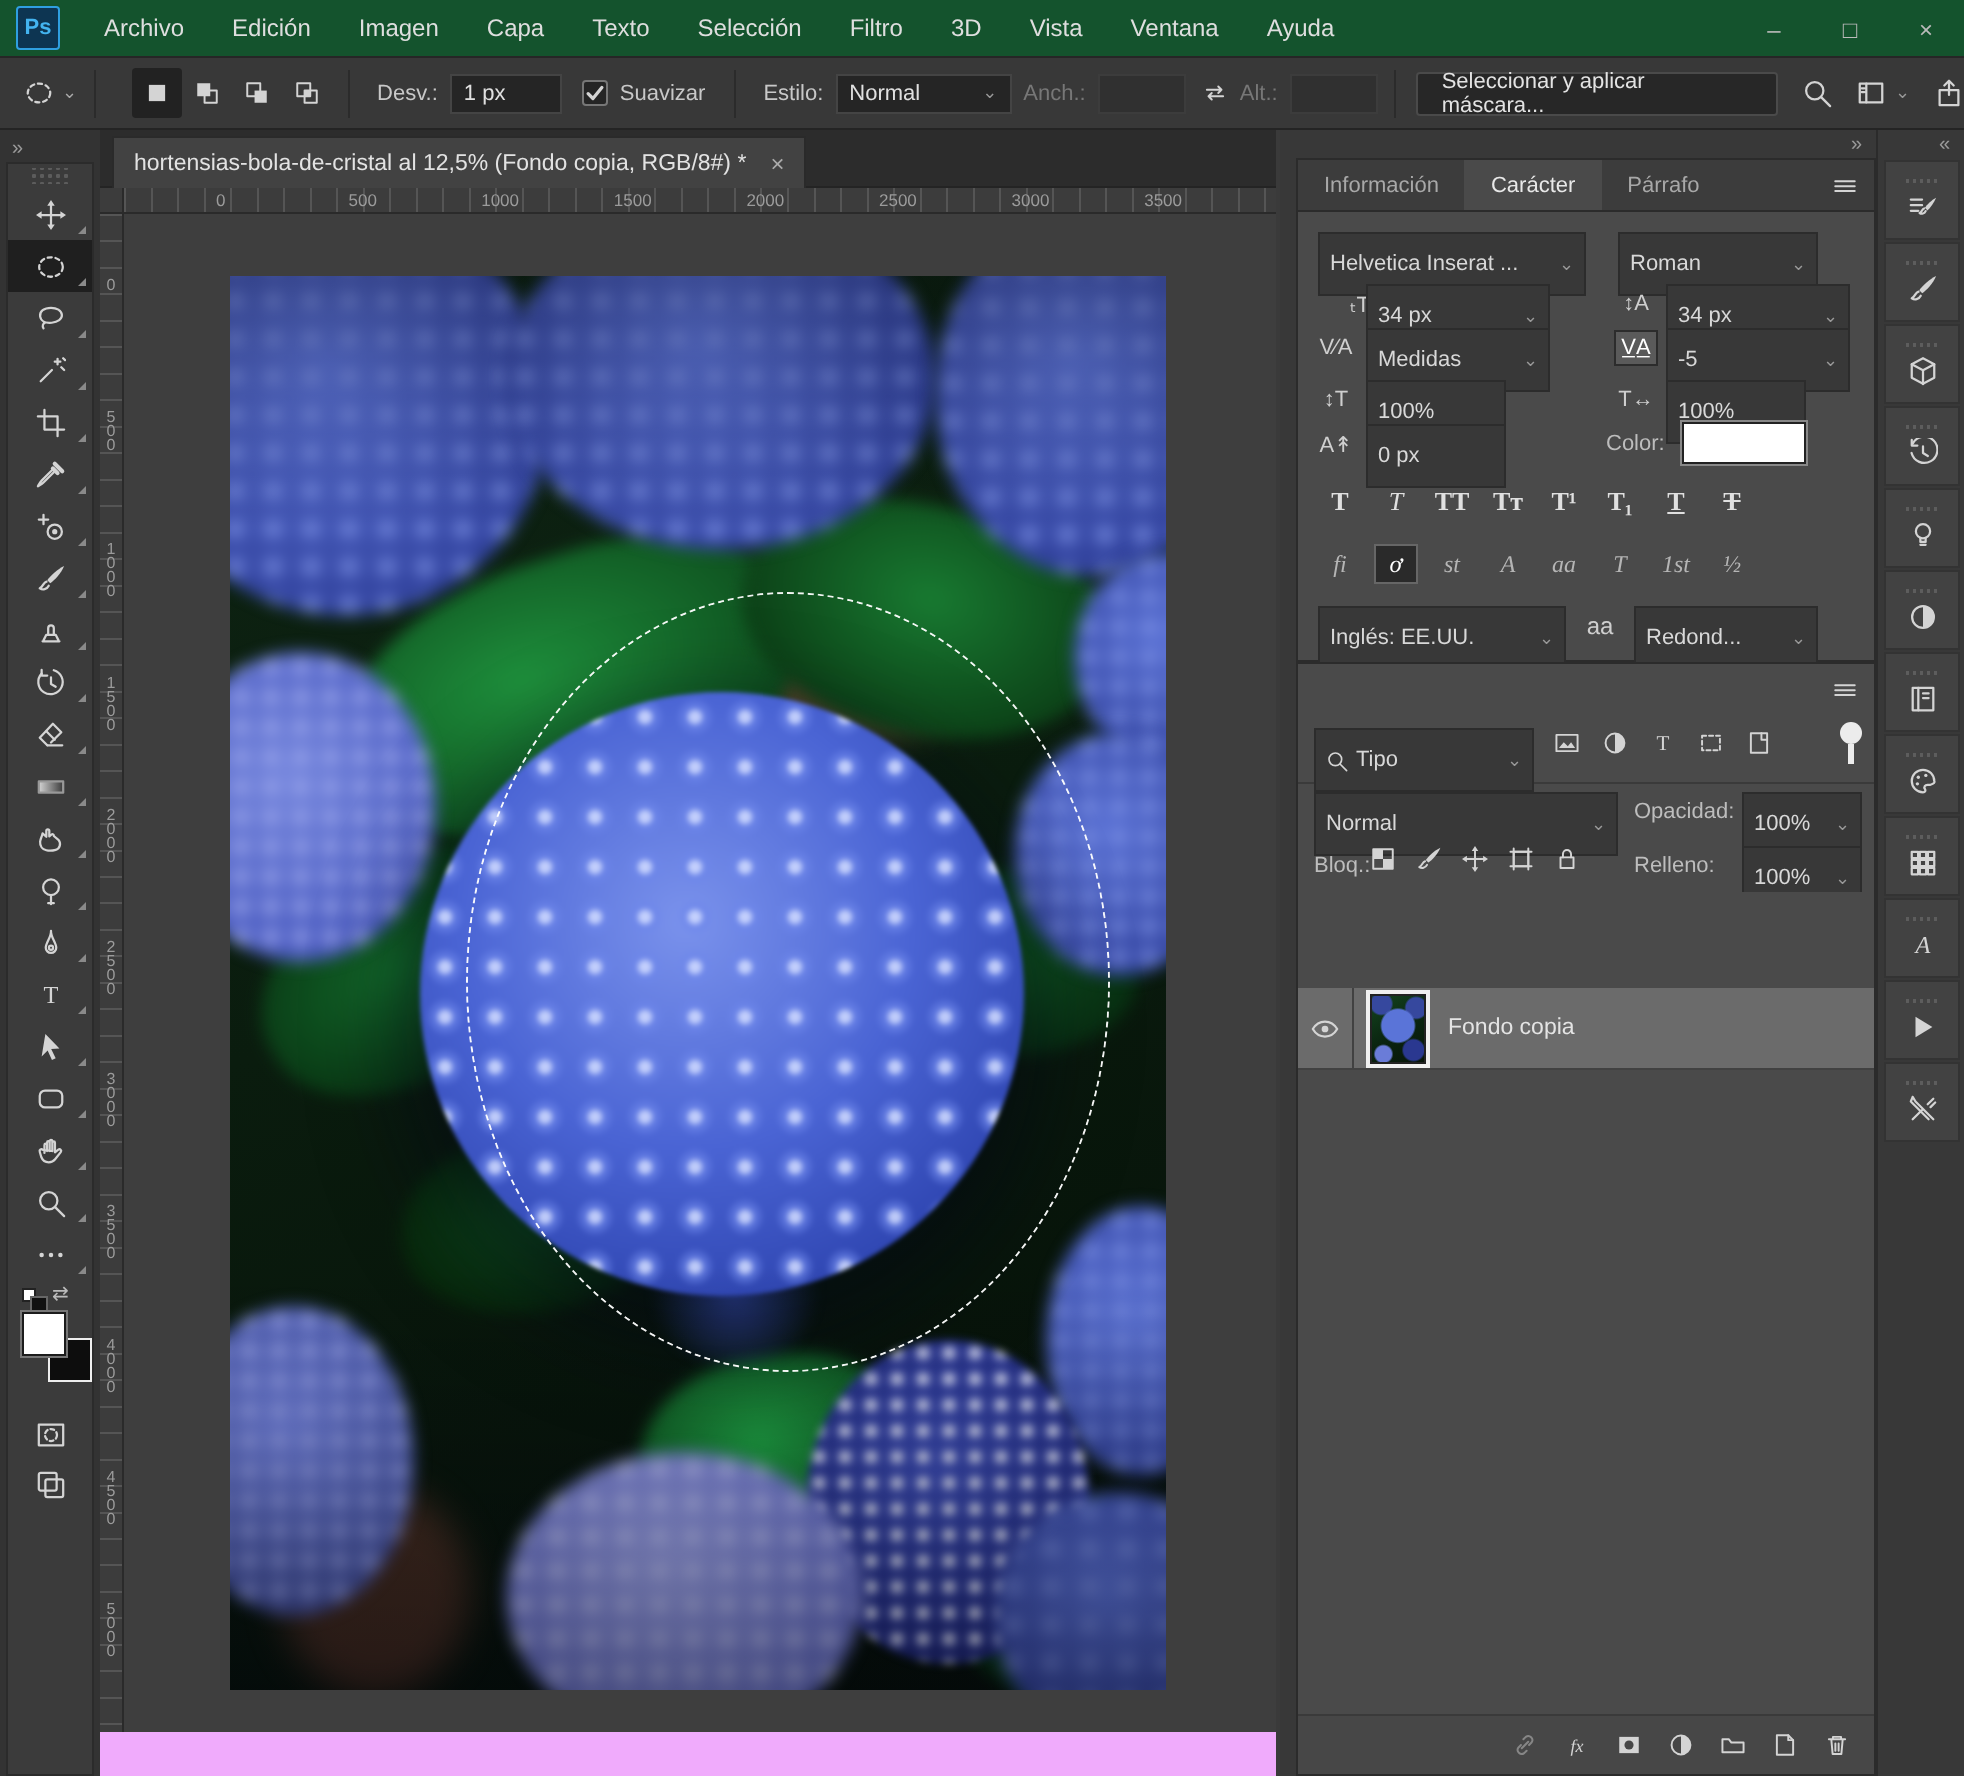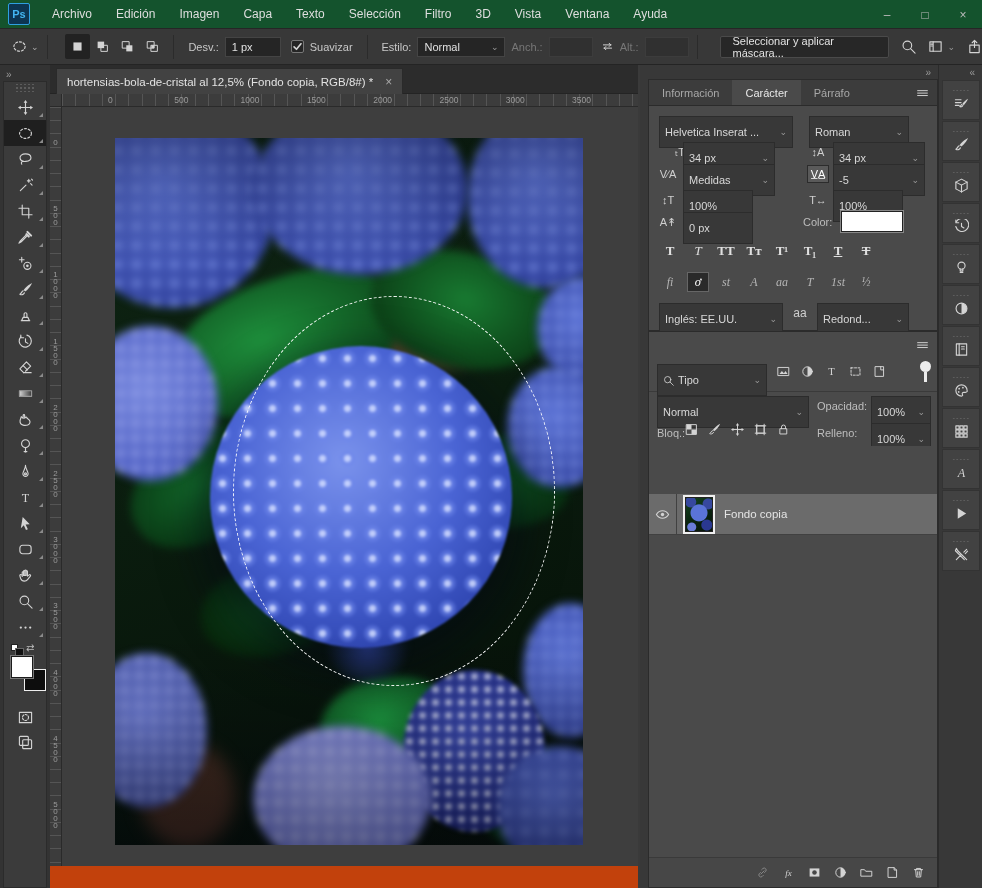--- a/index.html
+++ b/index.html
@@ -36,21 +36,21 @@
   .ob-label.dim, .ob-field.dim { color:#777; }
   .ob-field { background:#252525; border:1px solid #444; height:20px; min-width:56px; padding:0 6px;
               display:flex; align-items:center; color:#e0e0e0; }
   .ob-field.dim { background:#303030; border-color:#3c3c3c; }
   .checkbox { width:13px; height:13px; background:#252525; border:1px solid #777; border-radius:2px;
               display:flex; align-items:center; justify-content:center; margin-left:10px; }
   .ob-select { background:#252525; border:1px solid #444; height:20px; padding:0 6px; min-width:88px;
                display:flex; align-items:center; justify-content:space-between; color:#e0e0e0; }
   .ob-select .chev { color:#999; font-size:9px; margin-left:10px; }
   .mask-btn { background:#272727; border:1px solid #4a4a4a; border-radius:2px; height:22px;
-              padding:0 12px; display:flex; align-items:center; color:#e3e3e3; margin-left:14px; }
+              padding:0 12px; display:flex; align-items:center; color:#e3e3e3; margin-left:2px; }
   .ob-iconbtn { margin-left:12px; }
 
   
   .leftrail { position:absolute; left:0; top:65px; width:50px; height:823px; background:#333; }
   .rail-collapse { position:absolute; left:6px; top:4px; color:#9a9a9a; font-size:10px; letter-spacing:-1px; }
   .toolcol { position:absolute; left:3px; top:16px; width:44px; bottom:0; background:#3b3b3b;
              border:1px solid #2b2b2b; }
   .tool-grip { height:8px; margin:2px 10px; background:radial-gradient(circle,#5c5c5c 1px,transparent 1.2px);
                background-size:4px 4px; background-position:center; }
   .tool { position:relative; width:100%; height:26px; display:flex; align-items:center; justify-content:center; }
@@ -60,21 +60,21 @@
   .fgbg { position:relative; height:52px; margin-top:6px; }
   .mini-swap { position:absolute; left:7px; top:-4px; display:flex; gap:8px; align-items:center; }
   .mini-sq { width:7px; height:7px; background:#fff; border:1px solid #222; position:relative; }
   .mini-sq::after { content:""; position:absolute; left:3px; top:3px; width:7px; height:7px; background:#111; border:1px solid #666; }
   .swap-arrow { color:#bbb; font-size:10px; }
   .fg-sq { position:absolute; left:7px; top:10px; width:22px; height:22px; background:#fff; border:1px solid #1c1c1c; outline:1px solid #777; z-index:2; }
   .bg-sq { position:absolute; left:20px; top:23px; width:22px; height:22px; background:#0d0d0d; border:1px solid #eee; }
   .below-tools { display:flex; flex-direction:column; align-items:center; gap:10px; margin-top:12px; }
 
   
-  .docarea { position:absolute; left:50px; top:65px; width:588px; height:823px; background:#c2410c;text-decoration:underline; }
+  .docarea { position:absolute; left:50px; top:65px; width:588px; height:823px; background:#f0abfc;text-decoration:underline; }
   .tabbar { position:absolute; left:0; top:0; width:100%; height:29px; background:#2c2c2c; border-bottom:1px solid #242424; }
   .doctab { position:absolute; left:6px; top:3px; height:26px; background:#424242; border:1px solid #2a2a2a; border-bottom:none;
             display:flex; align-items:center; padding:0 10px; color:#e2e2e2; font-size:11.5px; }
   .doctab .close { margin-left:12px; color:#aaa; font-size:12px; }
   .canvas { position:absolute; left:0; top:29px; width:588px; height:772px; background:#3e3e3e; overflow:hidden; }
   .ruler-top { position:absolute; left:12px; top:0; right:0; height:13px; background:#3c3c3c; border-bottom:1px solid #2a2a2a;
                background-image:repeating-linear-gradient(90deg,#555 0 1px,transparent 1px 13.26px); overflow:hidden; }
   .ruler-left { position:absolute; left:0; top:13px; width:12px; bottom:0; background:#3c3c3c; border-right:1px solid #2a2a2a;
                 background-image:repeating-linear-gradient(180deg,#555 0 1px,transparent 1px 13.24px); overflow:hidden; }
   .ruler-corner { position:absolute; left:0; top:0; width:12px; height:13px; background:#3c3c3c; border-right:1px solid #2a2a2a; border-bottom:1px solid #2a2a2a; }

